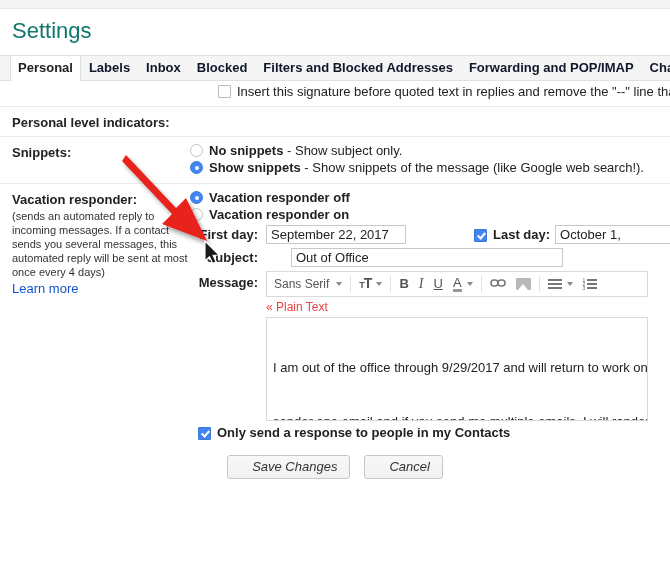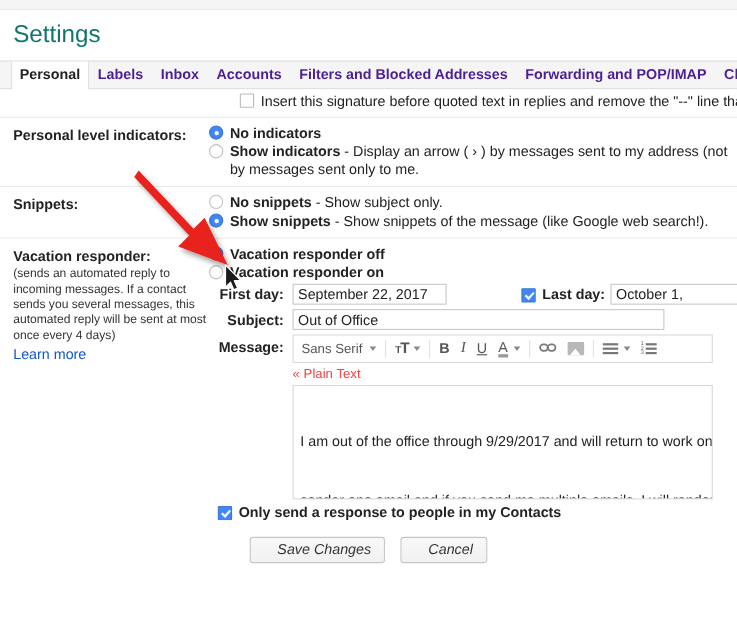--- a/index.html
+++ b/index.html
@@ -50,21 +50,21 @@
     height: 26px;
     position: relative;
     white-space: nowrap;
     padding-left: 10px;
     box-sizing: border-box;
   }
   .tab {
     display: inline-block;
     font-size: 13px;
     font-weight: bold;
-    color: #4c1d95;
+    color: #0f172a;
     padding: 5px 8px 6px 8px;
     line-height: 14px;
     cursor: pointer;
     vertical-align: top;
   }
   .tab.active {
     color: #222222;
     background: #ffffff;
     border-left: 1px solid #e0e0e0;
     border-right: 1px solid #e0e0e0;
@@ -224,21 +224,21 @@
     height: 19px;
     line-height: 19px;
     font-size: 13px;
     font-family: "Liberation Sans", sans-serif;
     color: #222222;
     padding: 0 4px;
     box-sizing: border-box;
     outline: none;
   }
   .inp-firstday { width: 140px; }
-  .inp-subject { width: 338px; }
+  .inp-subject { width: 272px; margin-left: 25px; }
   .inp-lastday { width: 120px; }
   .lastday-group {
     display: flex;
     align-items: center;
     margin-left: 68px;
   }
   .lastday-lbl {
     font-weight: bold;
     font-size: 13px;
     margin-right: 5px;
@@ -390,45 +390,35 @@
 
 <div id="app">
 
   <div class="topbar"></div>
 
   <div class="title-area">
     <div class="page-title">Settings</div>
   </div>
 
   <div class="tabbar">
-    <span class="tab active">Personal</span><span class="tab">Labels</span><span class="tab">Inbox</span><span class="tab">Accounts</span><span class="tab">Filters and Blocked Addresses</span><span class="tab">Forwarding and POP/IMAP</span><span class="tab">Cha</span>
+    <span class="tab active">Personal</span><span class="tab">Labels</span><span class="tab">Inbox</span><span class="tab">Blocked</span><span class="tab">Filters and Blocked Addresses</span><span class="tab">Forwarding and POP/IMAP</span><span class="tab">Cha</span>
   </div>
 
   <div class="settings-body">
 
     <div class="sig-row">
       <div class="sig-spacer"></div>
       <div style="display:flex;align-items:flex-start;">
         <span class="cb"></span>
         <span class="sig-text">Insert this signature before quoted text in replies and remove the "--" line tha</span>
       </div>
     </div>
 
     <div class="row">
       <div class="row-label">Personal level indicators:</div>
-      <div class="row-content">
-        <div class="opt-line">
-          <span class="radio checked"></span>
-          <span class="opt-text nowrap"><b>No indicators</b></span>
-        </div>
-        <div class="opt-line">
-          <span class="radio"></span>
-          <span class="opt-text"><b>Show indicators</b><span class="opt-sub nowrap"> - Display an arrow ( › ) by messages sent to my address (not</span><br><span class="opt-sub nowrap">by messages sent only to me.</span></span>
-        </div>
-      </div>
     </div>
 
     <div class="row">
       <div class="row-label">Snippets:</div>
       <div class="row-content">
         <div class="opt-line">
           <span class="radio"></span>
           <span class="opt-text nowrap"><b>No snippets</b><span class="opt-sub"> - Show subject only.</span></span>
         </div>
         <div class="opt-line">

